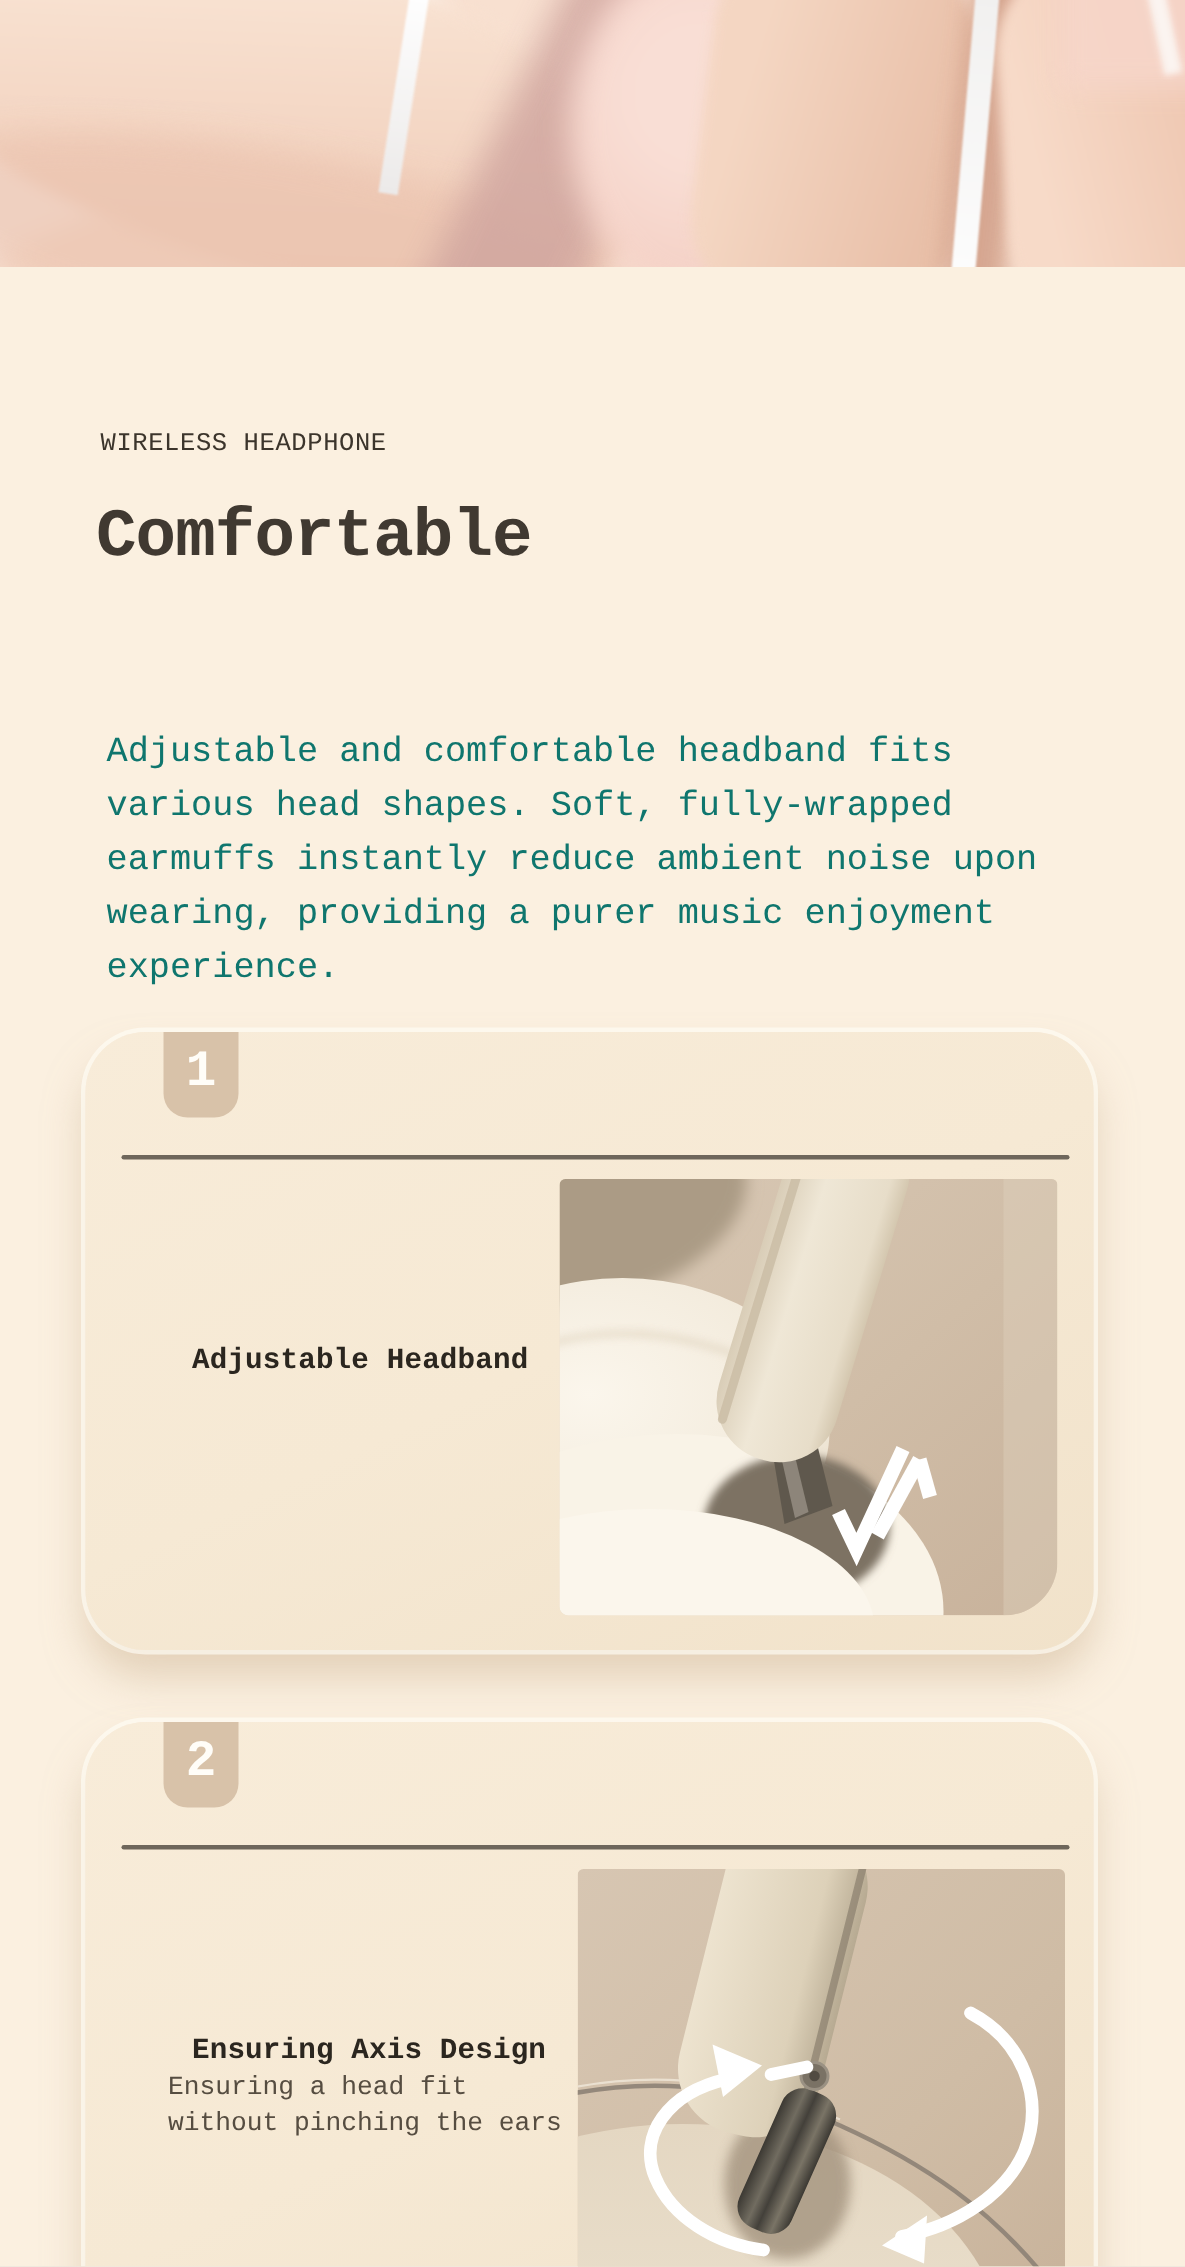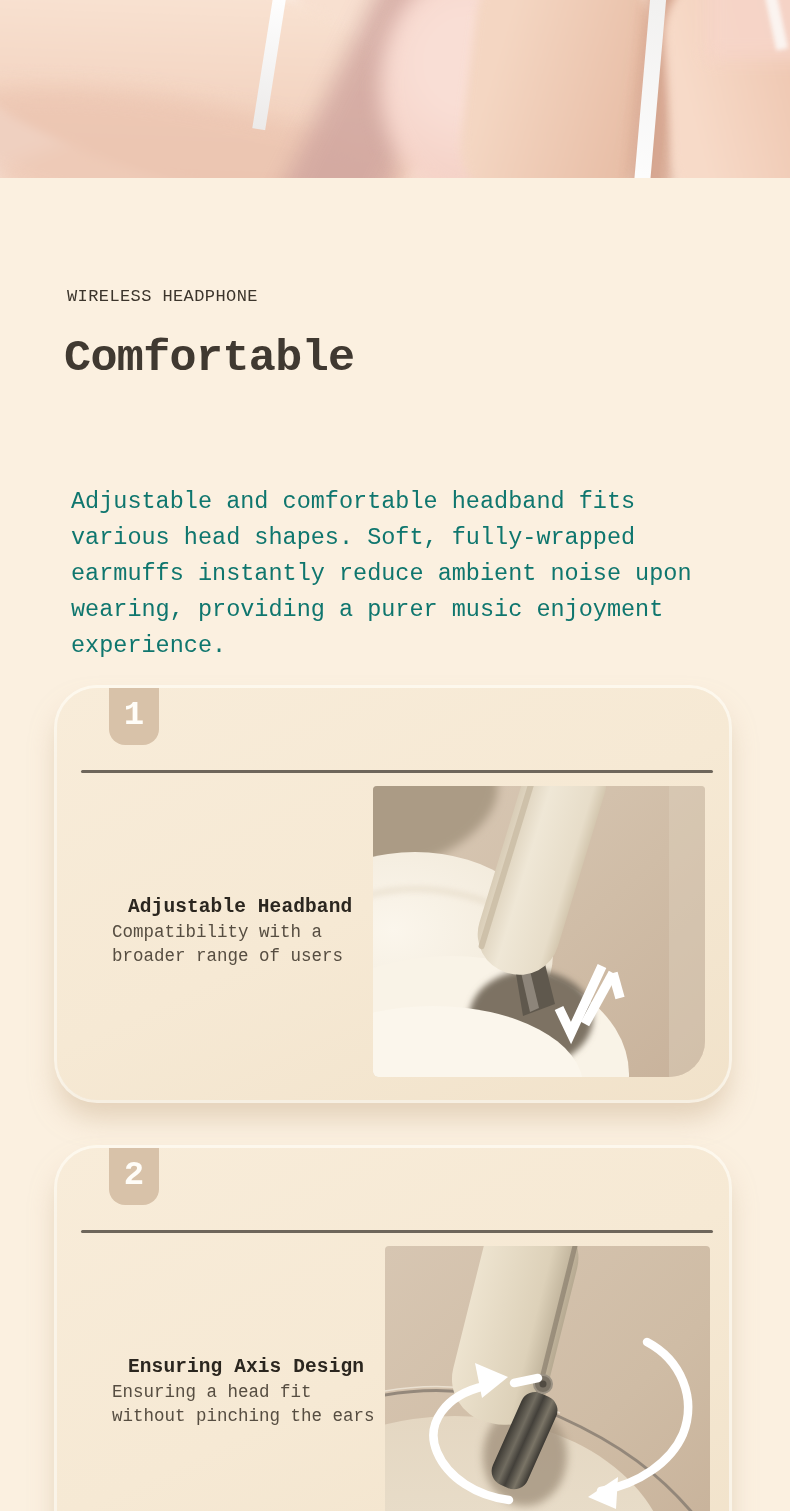--- a/index.html
+++ b/index.html
@@ -76,21 +76,20 @@
 
   <div class="eyebrow">WIRELESS HEADPHONE</div>
   <h1 class="title"><span>Comfortable</span><br>
   </h1>
   <p class="desc">Adjustable and comfortable headband fits various head shapes. Soft, fully-wrapped earmuffs instantly reduce ambient noise upon wearing, providing a purer music enjoyment experience.</p>
 
   <section class="card card-1">
     <div class="badge">1</div>
     <div class="divider"></div>
     <h2 class="card-title">Adjustable Headband</h2>
-    <p class="card-desc">Compatibility with a broader range of users</p>
     <div class="card-image">
       <svg width="332" height="291" viewBox="0 0 332 291" xmlns="http://www.w3.org/2000/svg">
         <defs>
           <linearGradient id="bg1" x1="0" y1="0" x2="1" y2="1">
             <stop offset="0" stop-color="#d9c9b6"></stop>
               <stop offset=".55" stop-color="#d0bda7"></stop>
               <stop offset="1" stop-color="#c8b29b"></stop>
           </linearGradient>
           <radialGradient id="dome1" cx=".42" cy=".38" r=".75">
             <stop offset="0" stop-color="#fbf6ec"></stop>

